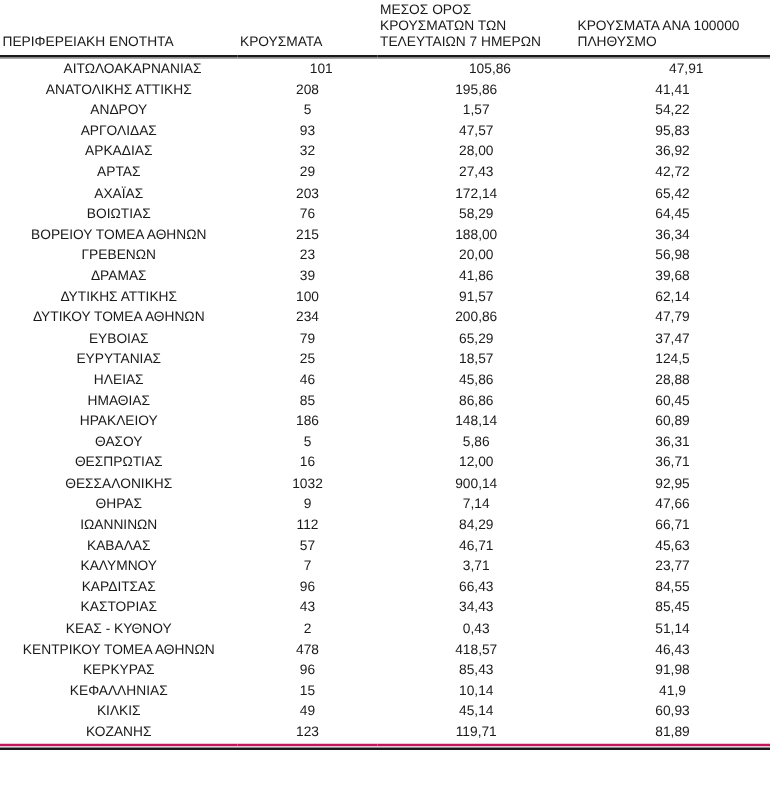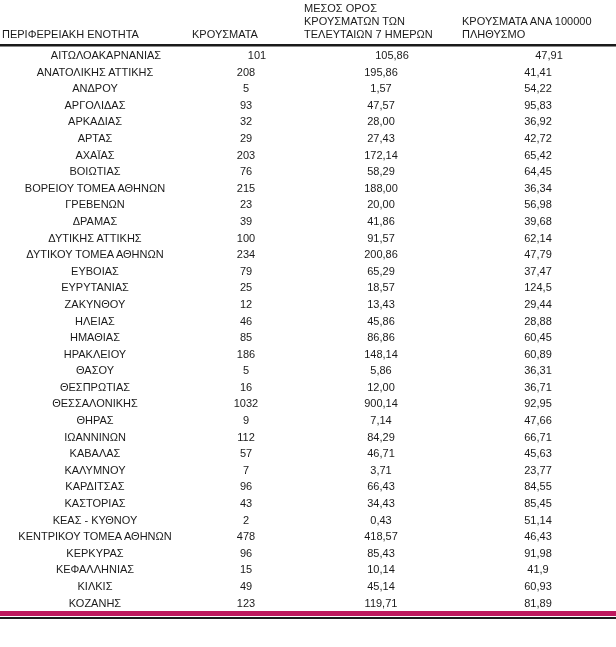--- a/index.html
+++ b/index.html
@@ -38,21 +38,21 @@
     font-size: 11px;
     height: 16.6px;
     line-height: 16.6px;
     text-align: center;
     vertical-align: middle;
     padding: 0 2px;
     overflow: hidden;
     white-space: nowrap;
   }
   tbody tr:first-child td { border-top: 1px solid #8a8a8a; padding-left: 24px; }
-  tbody tr:last-child td  { border-bottom: 5px solid #be185d; margin-top: 24px; }
+  tbody tr:last-child td  { border-bottom: 2px solid #be185d; margin-top: 24px; }
 </style>
 </head>
 <body>
 
 <div class="table-wrap">
   <table>
     <colgroup>
       <col style="width:190px">
       <col style="width:112px">
       <col style="width:158px">
@@ -154,26 +154,20 @@
           <td>65,29</td>
           <td>37,47</td>
         </tr>
         <tr>
           <td>ΕΥΡΥΤΑΝΙΑΣ</td>
           <td>25</td>
           <td>18,57</td>
           <td>124,5</td>
         </tr>
         <tr>
-          <td>ΖΑΚΥΝΘΟΥ</td>
-          <td>12</td>
-          <td>13,43</td>
-          <td>29,44</td>
-        </tr>
-        <tr>
           <td>ΗΛΕΙΑΣ</td>
           <td>46</td>
           <td>45,86</td>
           <td>28,88</td>
         </tr>
         <tr>
           <td>ΗΜΑΘΙΑΣ</td>
           <td>85</td>
           <td>86,86</td>
           <td>60,45</td>

